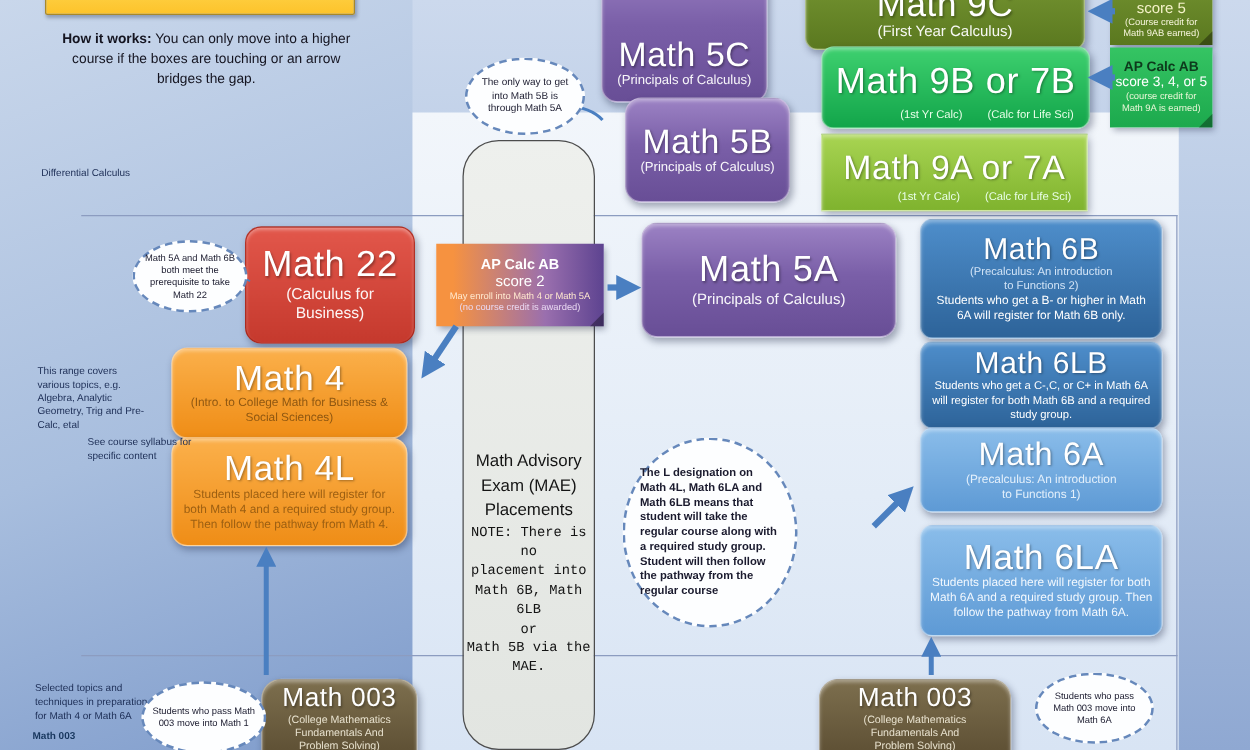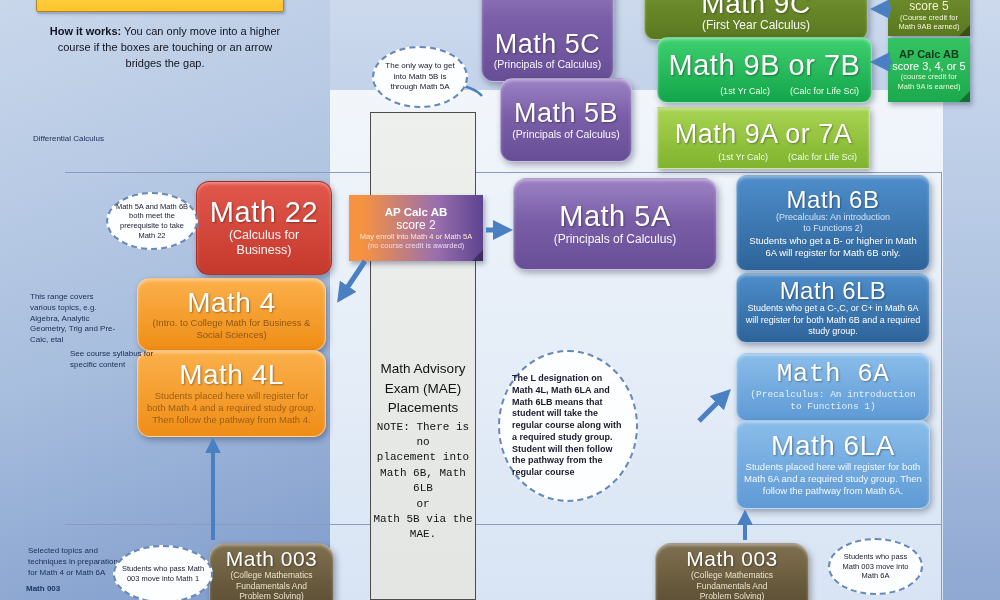--- a/index.html
+++ b/index.html
@@ -55,21 +55,21 @@
   <div class="abs bg-central"></div>
 
   <div class="abs hline" style="left:65px;top:172px;width:877px;"></div>
   <div class="abs hline" style="left:65px;top:524px;width:877px;"></div>
   <div class="abs vline" style="left:941px;top:172px;height:428px;"></div>
 
   <div class="abs" style="left:36px;top:-26px;width:246px;height:36px;background:linear-gradient(180deg,#ffdf5e,#fdc32b);border:1px solid #a8882a;border-radius:2px;box-shadow:1px 2px 3px rgba(20,30,60,.3);"></div>
 
   <div class="abs" style="left:45px;top:24px;width:240px;text-align:center;font-size:11px;color:#141420;line-height:1.45;"><b>How it works:</b><span> You can only move into a higher course if the boxes are touching or an arrow bridges the gap.</span></div>
 
-  <div class="abs mae" style="left:370px;top:112px;width:106px;height:488px;padding-top:246px;">
+  <div class="abs mae" style="left:370px;top:112px;width:106px;height:488px;padding-top:246px;border-radius:29px;">
     <div class="mae-title pre">Math Advisory
 Exam (MAE)
 Placements</div>
     <div class="mae-note pre">NOTE: There is no
 placement into
 Math 6B, Math 6LB
 or
 Math 5B via the
 MAE.</div>
   </div>
@@ -122,21 +122,21 @@
   <div class="abs box blue z2" style="left:736px;top:175px;width:192px;height:94px;border-radius:10px;">
     <div class="bt" style="font-size:24px;">Math 6B</div>
     <div class="bs pre" style="font-size:9px;color:#d9e9fa;">(Precalculus: An introduction
 to Functions 2)</div>
     <div class="bb" style="width:176px;">Students who get a B- or higher in Math 6A will register for Math 6B only.</div>
   </div>
   <div class="abs box blue z2" style="left:736px;top:273px;width:192px;height:68px;border-radius:10px;">
     <div class="bt" style="font-size:24px;">Math 6LB</div>
     <div class="bb" style="width:178px;font-size:9px;">Students who get a C-,C, or C+ in Math 6A will register for both Math 6B and a required study group.</div>
   </div>
-  <div class="abs box ltblue z2" style="left:736px;top:353px;width:192px;height:66px;border-radius:10px;font-family:Liberation Mono, monospace;">
+  <div class="abs box ltblue z2" style="left:736px;top:342px;width:192px;height:66px;border-radius:10px;">
     <div class="bt" style="font-size:26px;">Math 6A</div>
     <div class="bs pre" style="font-size:9.5px;color:#eaf4fd;">(Precalculus: An introduction
 to Functions 1)</div>
   </div>
   <div class="abs box ltblue z2" style="left:736px;top:420px;width:192px;height:87px;border-radius:10px;">
     <div class="bt" style="font-size:28px;">Math 6LA</div>
     <div class="bb" style="width:178px;color:#f2f8fe;">Students placed here will register for both Math 6A and a required study group. Then follow the pathway from Math 6A.</div>
   </div>
 
   <div class="abs box brown z2" style="left:209px;top:543px;width:123px;height:72px;justify-content:flex-start;padding-top:4px;">

